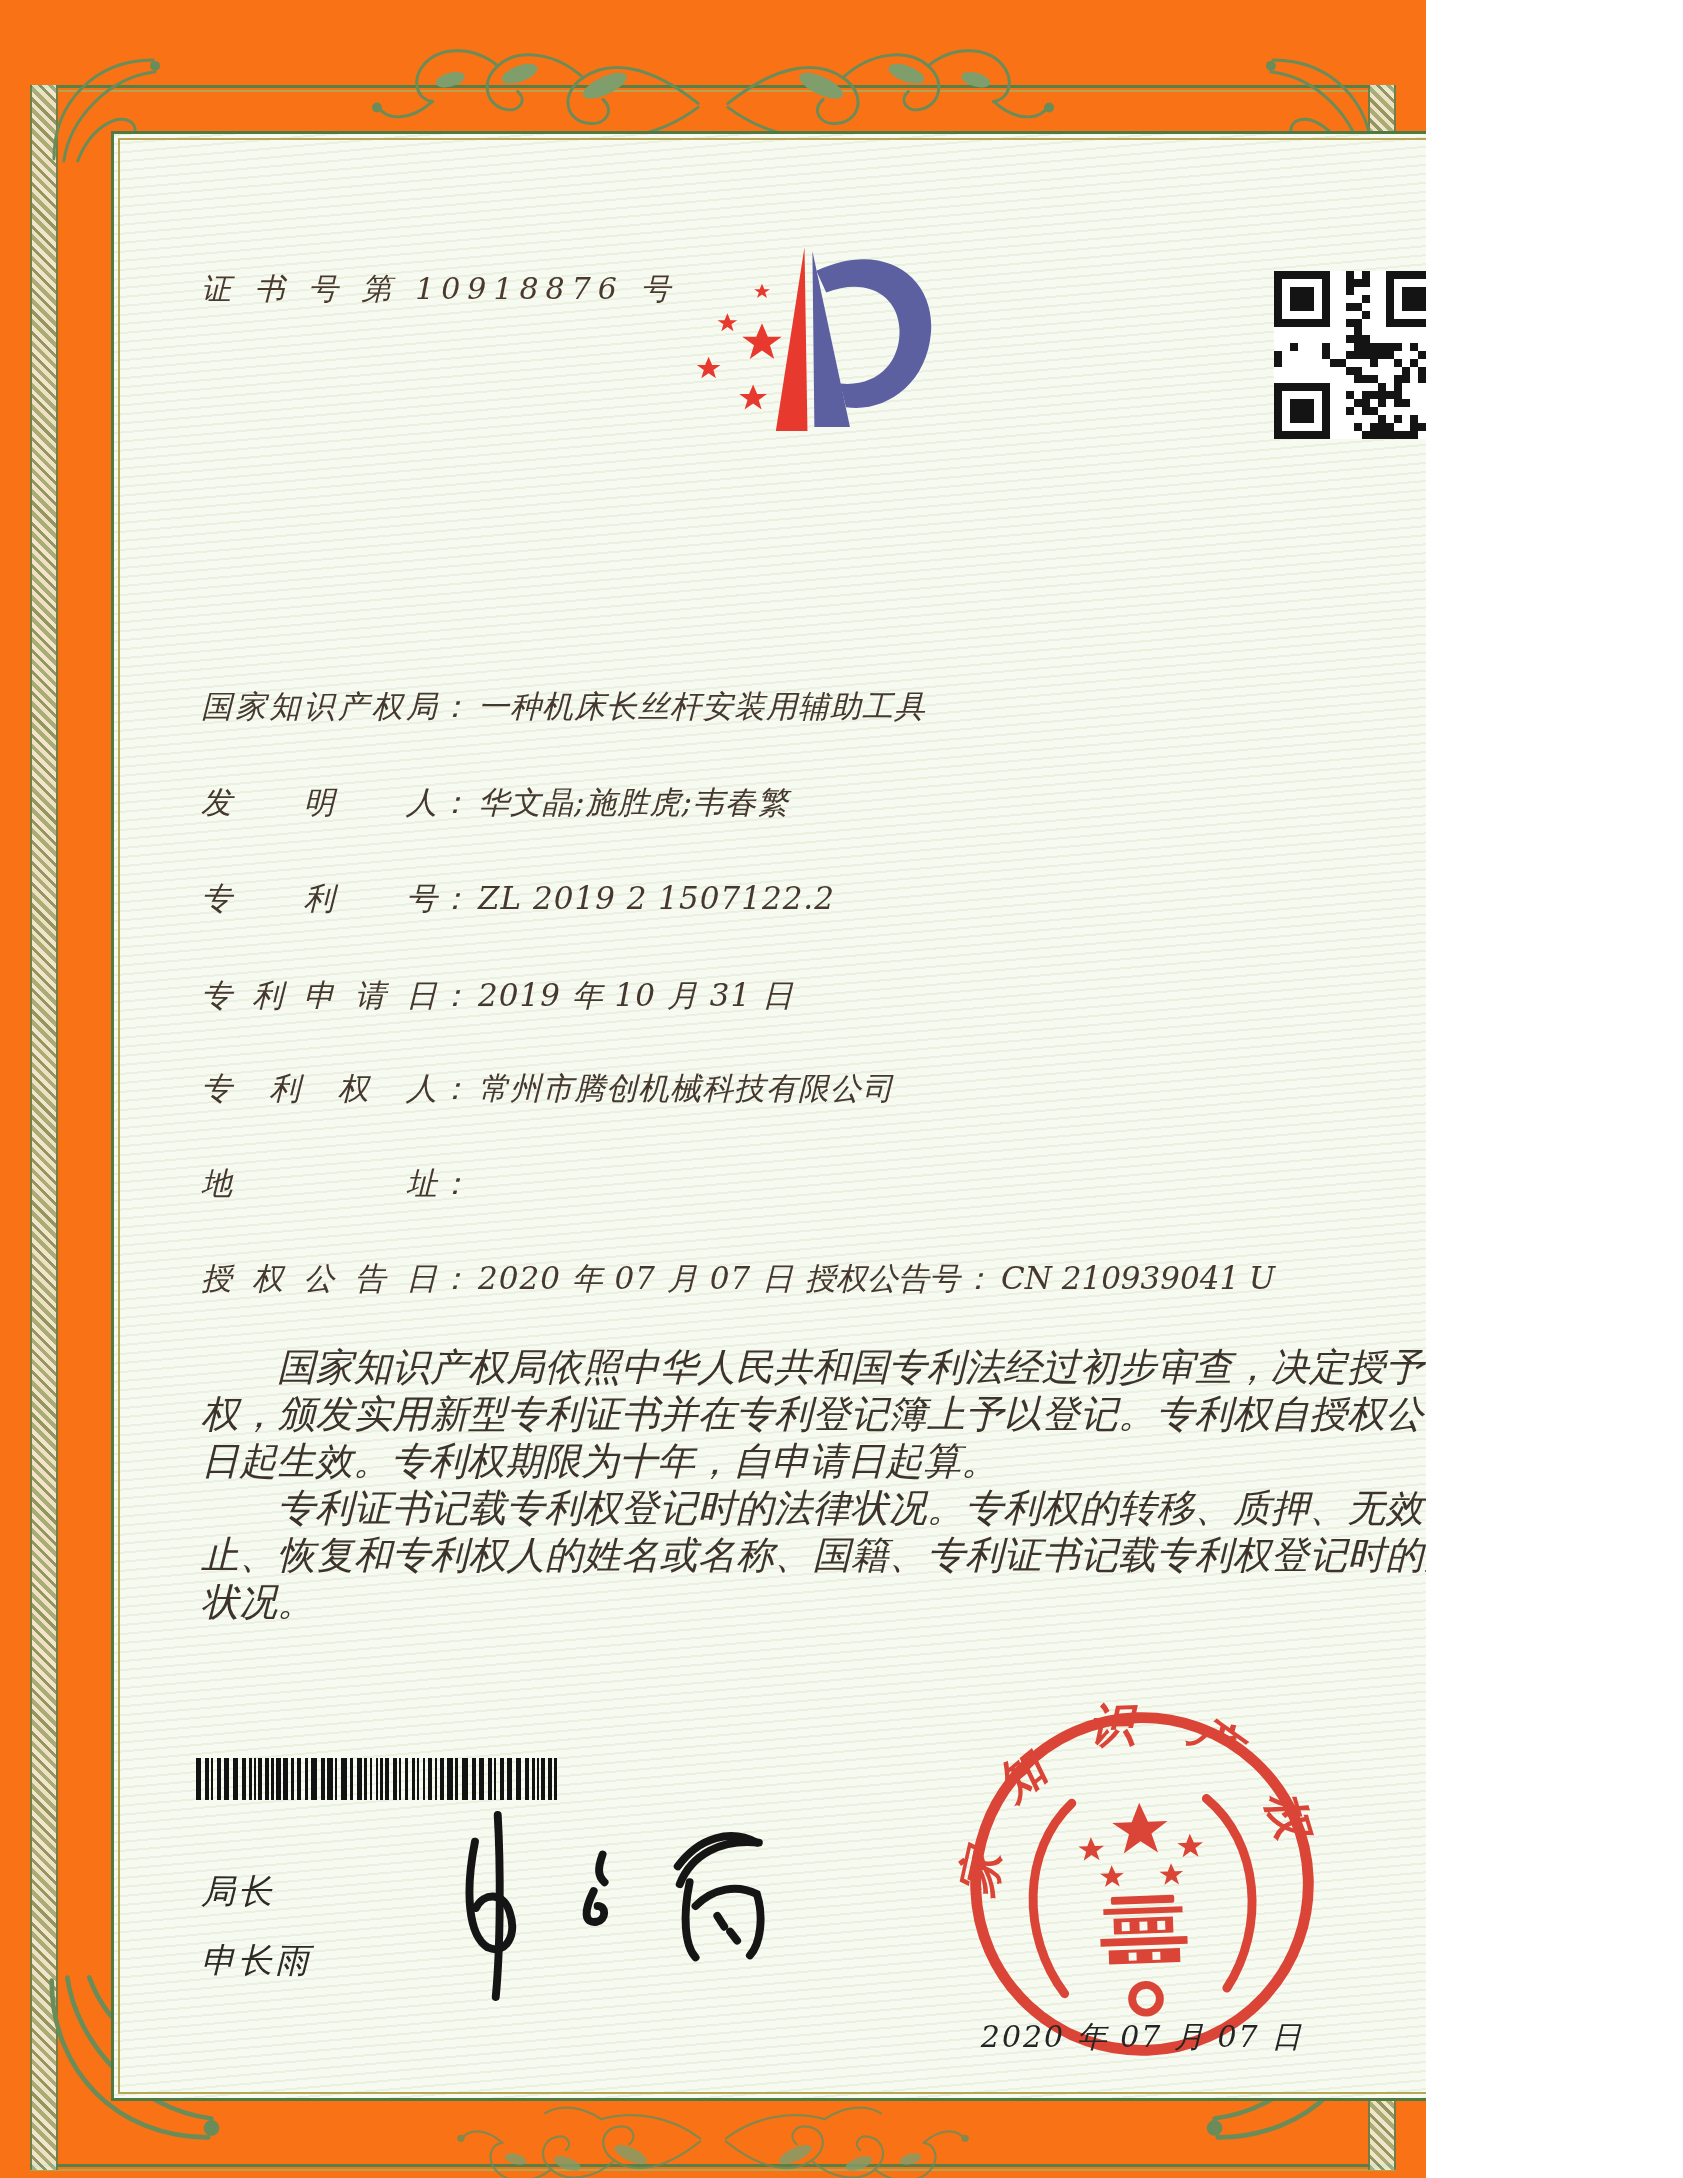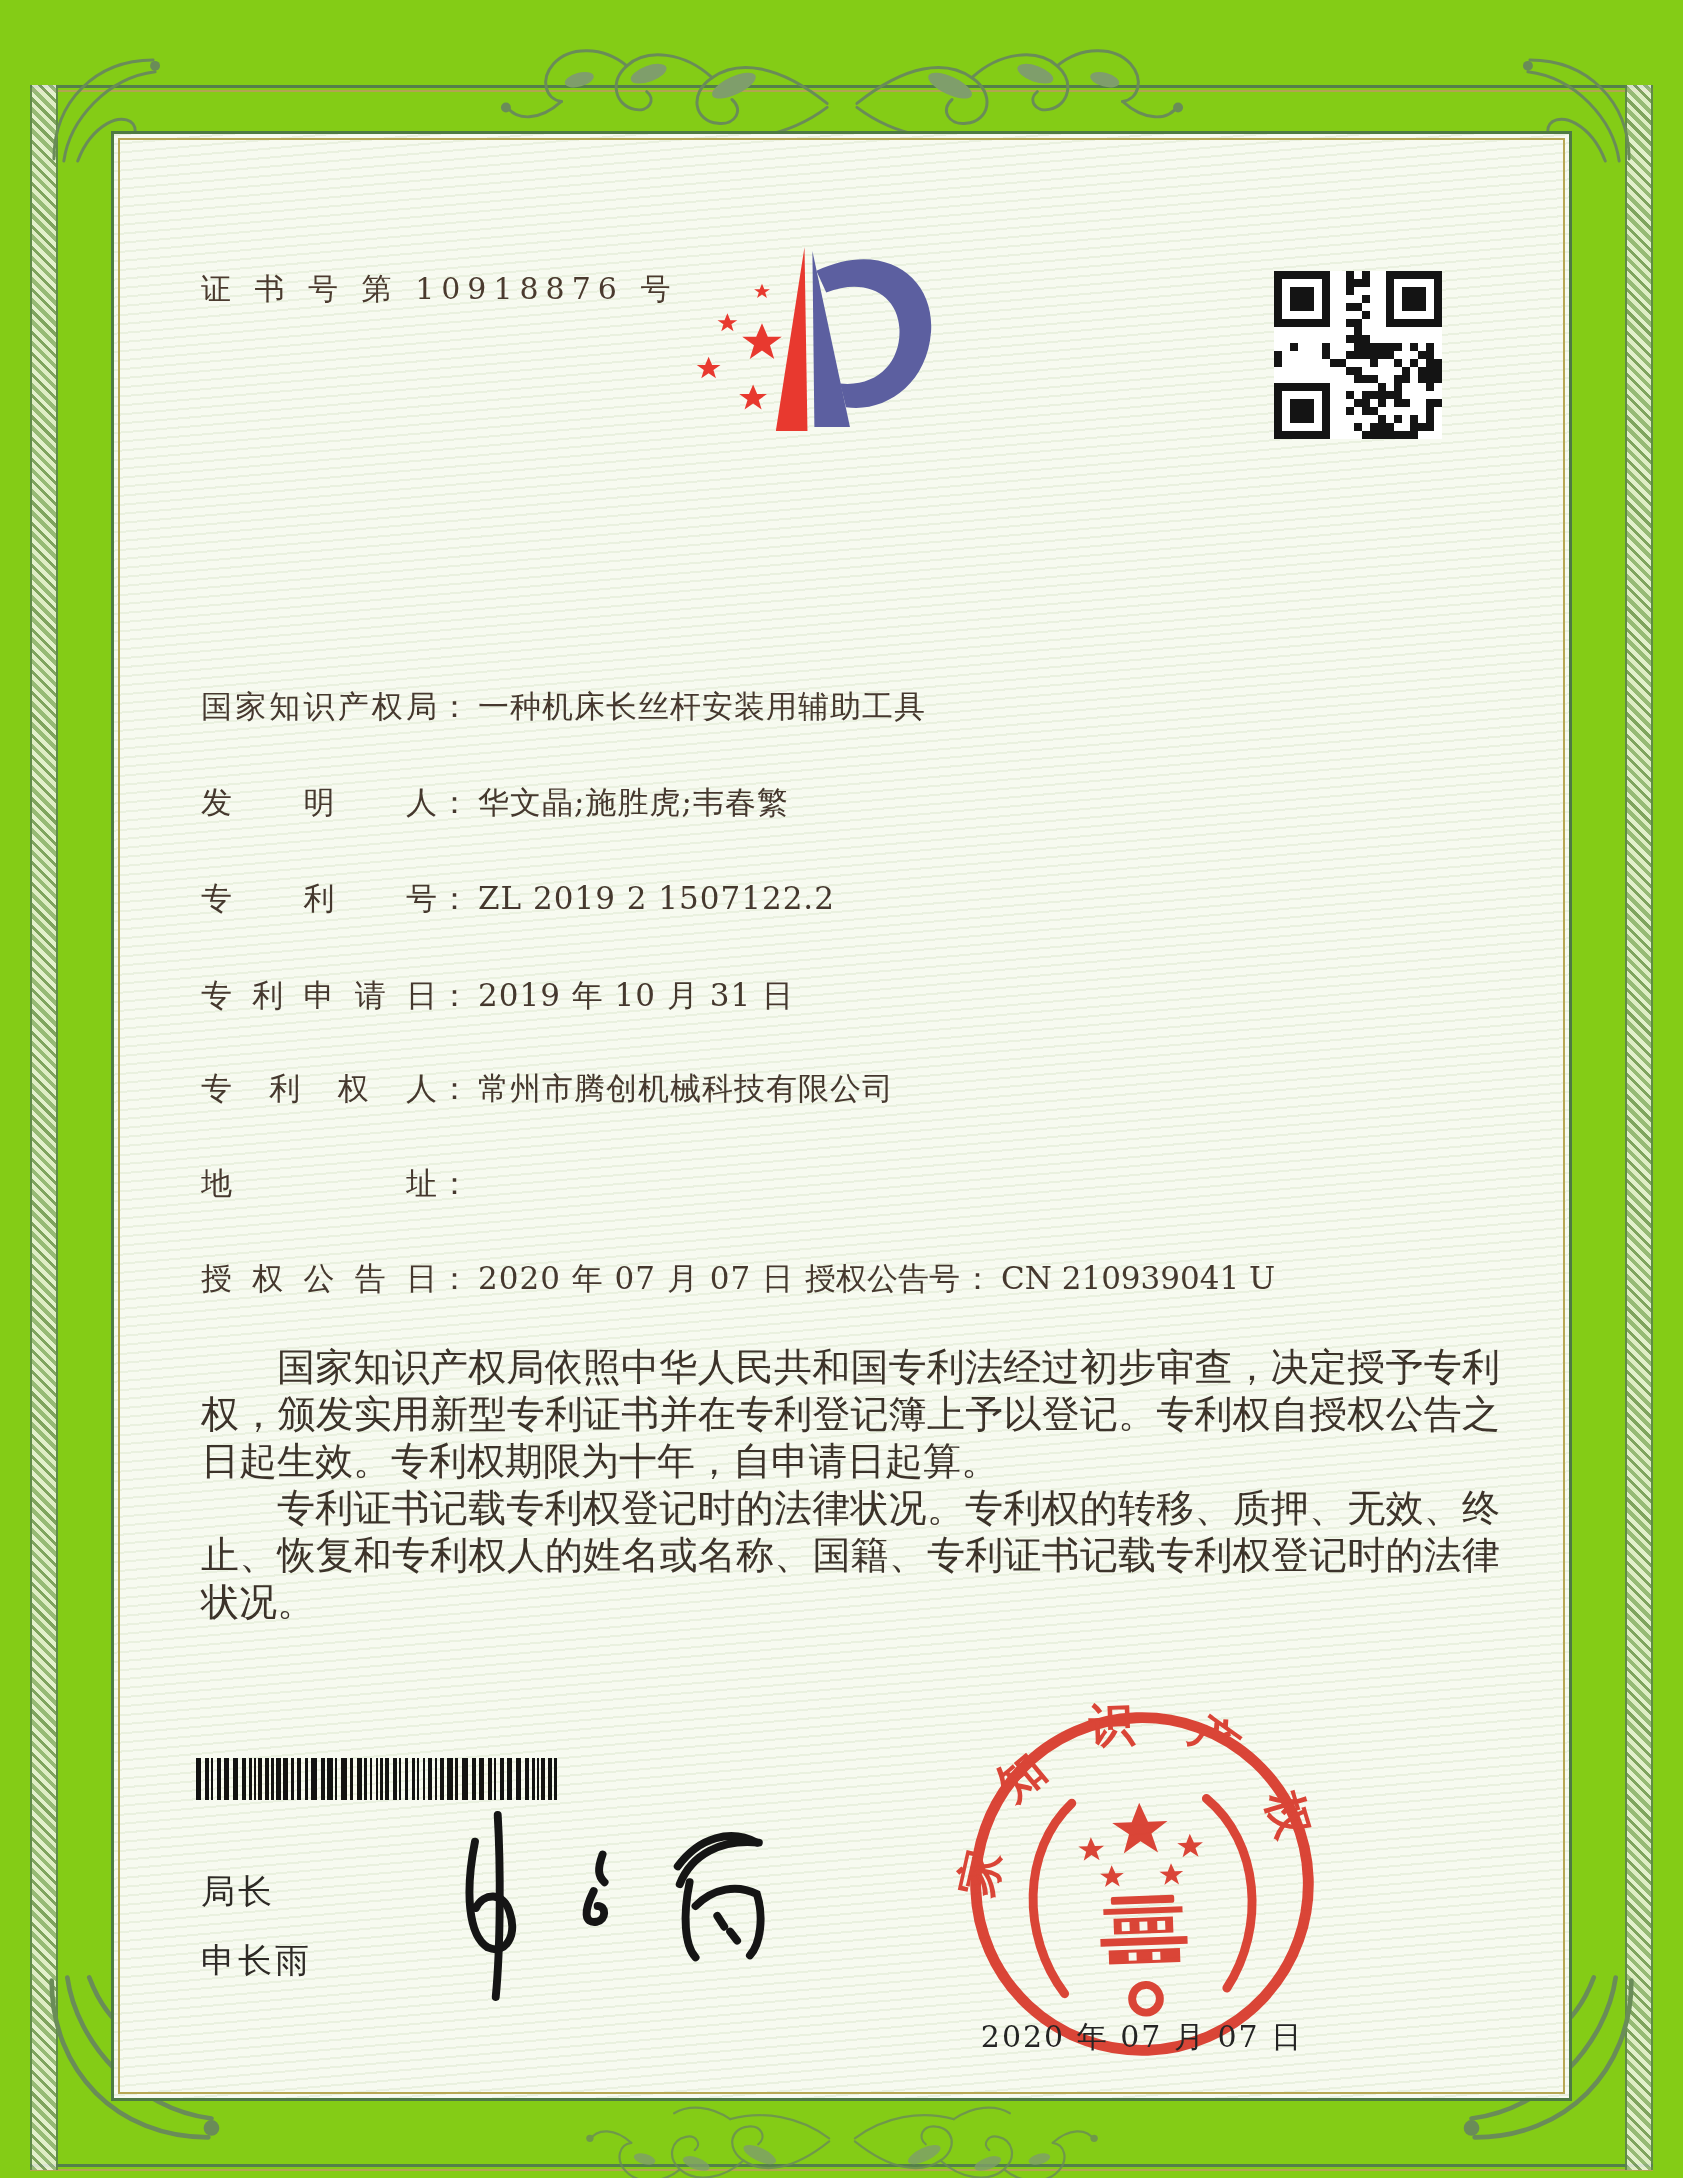--- a/index.html
+++ b/index.html
@@ -1,17 +1,17 @@
 <!DOCTYPE html>
 <html><head>
 <meta charset="utf-8">
 <style>
   html,body{margin:0;padding:0;background:#ffffff;}
-  .page{position:relative;width:1683px;height:2178px;background:#84cc16;overflow:hidden;
-        font-family:"DejaVu Serif","Liberation Serif",serif;}
+  .page{position:relative;width:1426px;height:2178px;background:#f97316;overflow:hidden;
+        font-family:"DejaVu Serif","Liberation Serif",serif;font-style:italic;}
   
   .hline{position:absolute;left:30px;right:30px;height:8px;
          background:linear-gradient(180deg,#54804a 0 3px,rgba(0,0,0,0) 3px 5px,#b3a452 5px 7px,rgba(0,0,0,0) 7px);}
   .braid{position:absolute;top:85px;bottom:8px;width:24px;opacity:.85;
          border-left:2px solid #5c8050;border-right:2px solid #5c8050;
          background:repeating-linear-gradient(45deg,#9ab886 0 4px,#eef3e3 4px 8px,#7f9e6b 8px 11px,#f4f8ec 11px 15px);}
   .orn{position:absolute;}
   .orn svg{display:block;}
   .flourish-pair{position:absolute;left:50%;transform:translateX(-50%);display:flex;gap:10px;}
   

